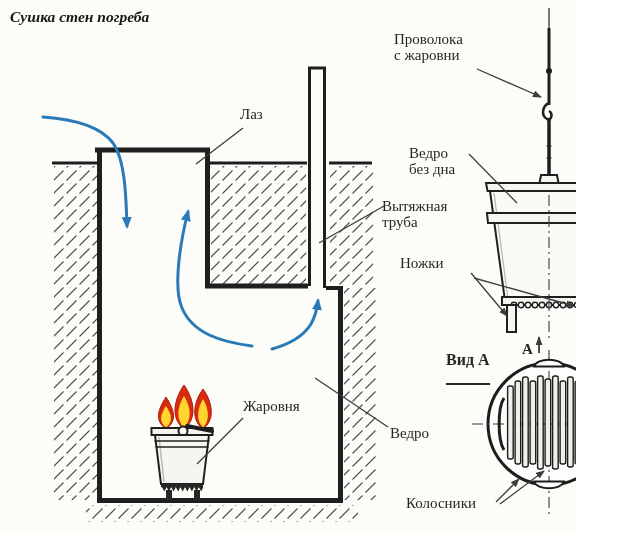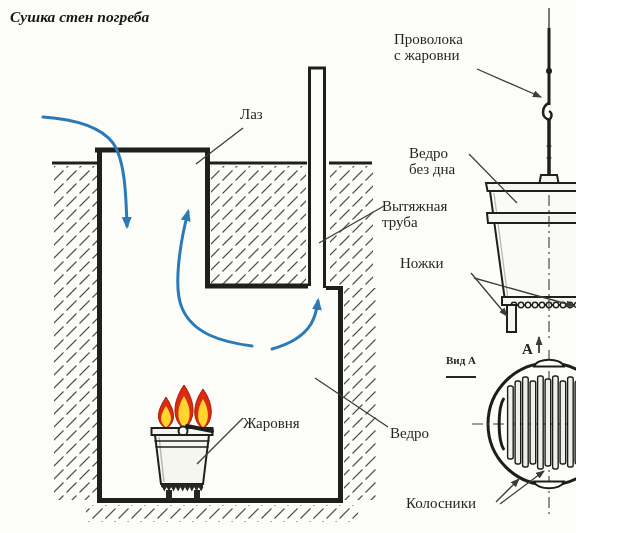--- a/index.html
+++ b/index.html
@@ -30,22 +30,22 @@
     position:absolute; font-size:15px; line-height:16px;
     color:var(--label,#262626); white-space:nowrap; letter-spacing:0px;
   }
   .lbl.center { text-align:left; white-space:normal; }
   #title {
     position:absolute; left:10px; top:8px;
     font-size:15.5px; line-height:17.5px; font-weight:bold; font-style:italic;
     color:#161616; white-space:nowrap;
   }
   #vid-a {
-    font-weight:bold; font-size:11px;
-    border-bottom:2px solid #262626; padding-bottom:8px;
+    font-weight:bold; font-size:16px;
+    border-bottom:2px solid #262626; padding-bottom:15px;
   }
   #view-letter { font-weight:bold; }
 </style>
 </head>
 <body>
 
 <div id="stage">
 
   <svg id="art" width="640" height="533" viewBox="0 0 640 533">
     <defs>
@@ -199,21 +199,21 @@
       <path class="leader" marker-end="url(#mblk)" d="M500,504 L544,471"></path>
     </g>
   </svg>
 
   <div id="title">
     <div>Сушка стен погреба</div>
   </div>
 
   <div class="lbl" style="left:240px; top:106px;">Лаз</div>
 
-  <div class="lbl" style="left:243px; top:398px;margin-top:17px;">Жаровня</div>
+  <div class="lbl" style="left:243px; top:398px;">Жаровня</div>
 
   <div class="lbl" style="left:390px; top:425px;">Ведро</div>
 
   <div class="lbl center" style="left:394px; top:31px; width:92px;">
     <div>Проволока</div>
     <div>с жаровни</div>
   </div>
 
   <div class="lbl center" style="left:409px; top:100px; width:70px;margin-top:45px;">
     <div>Ведро</div>

